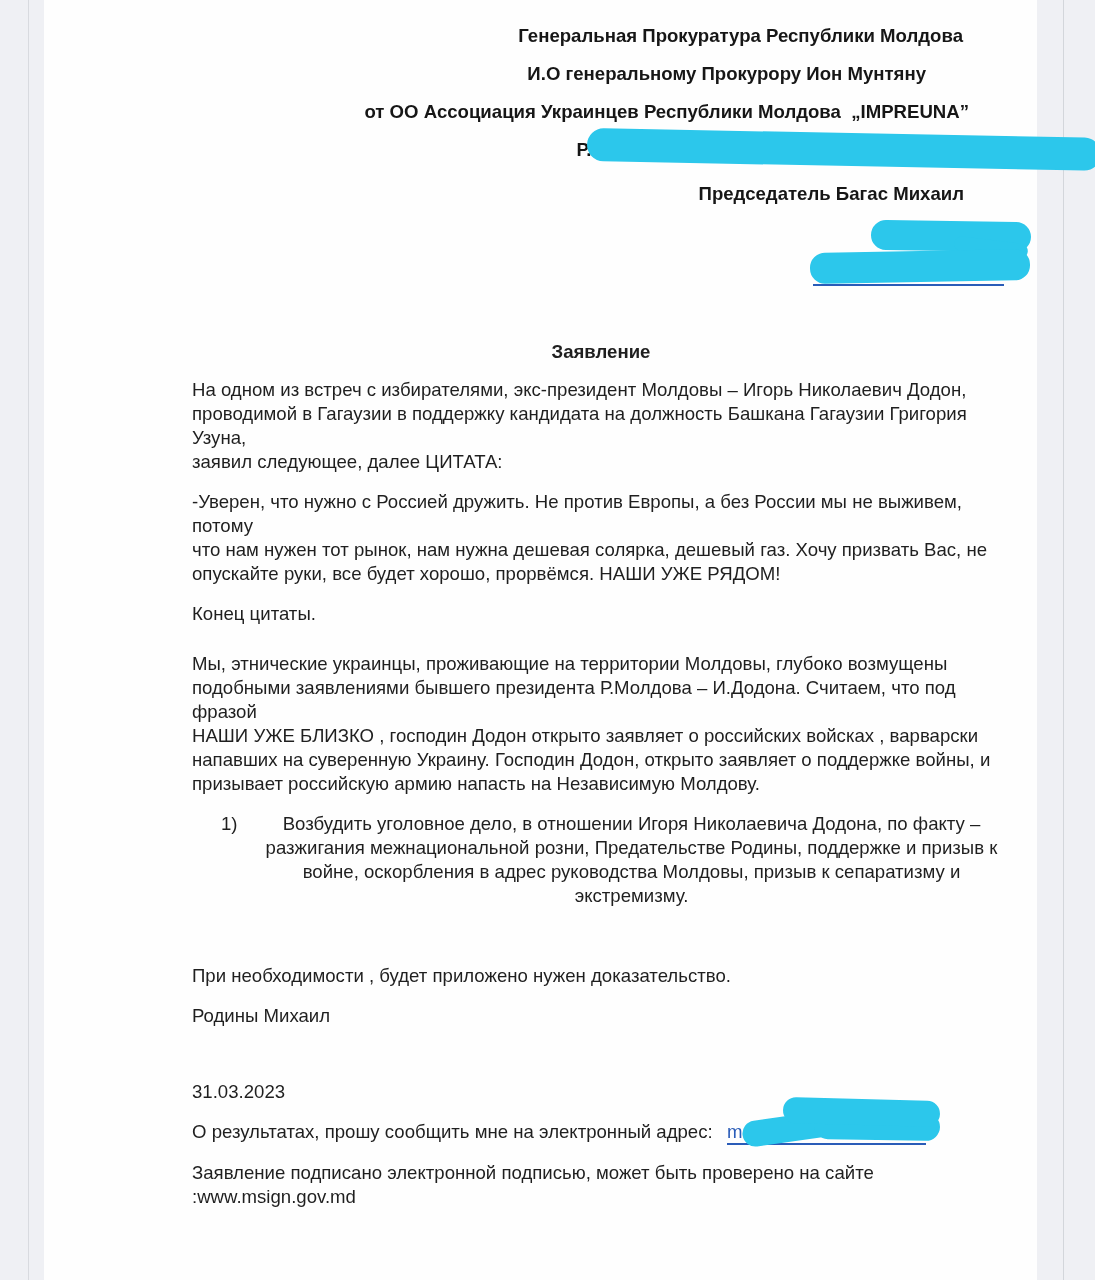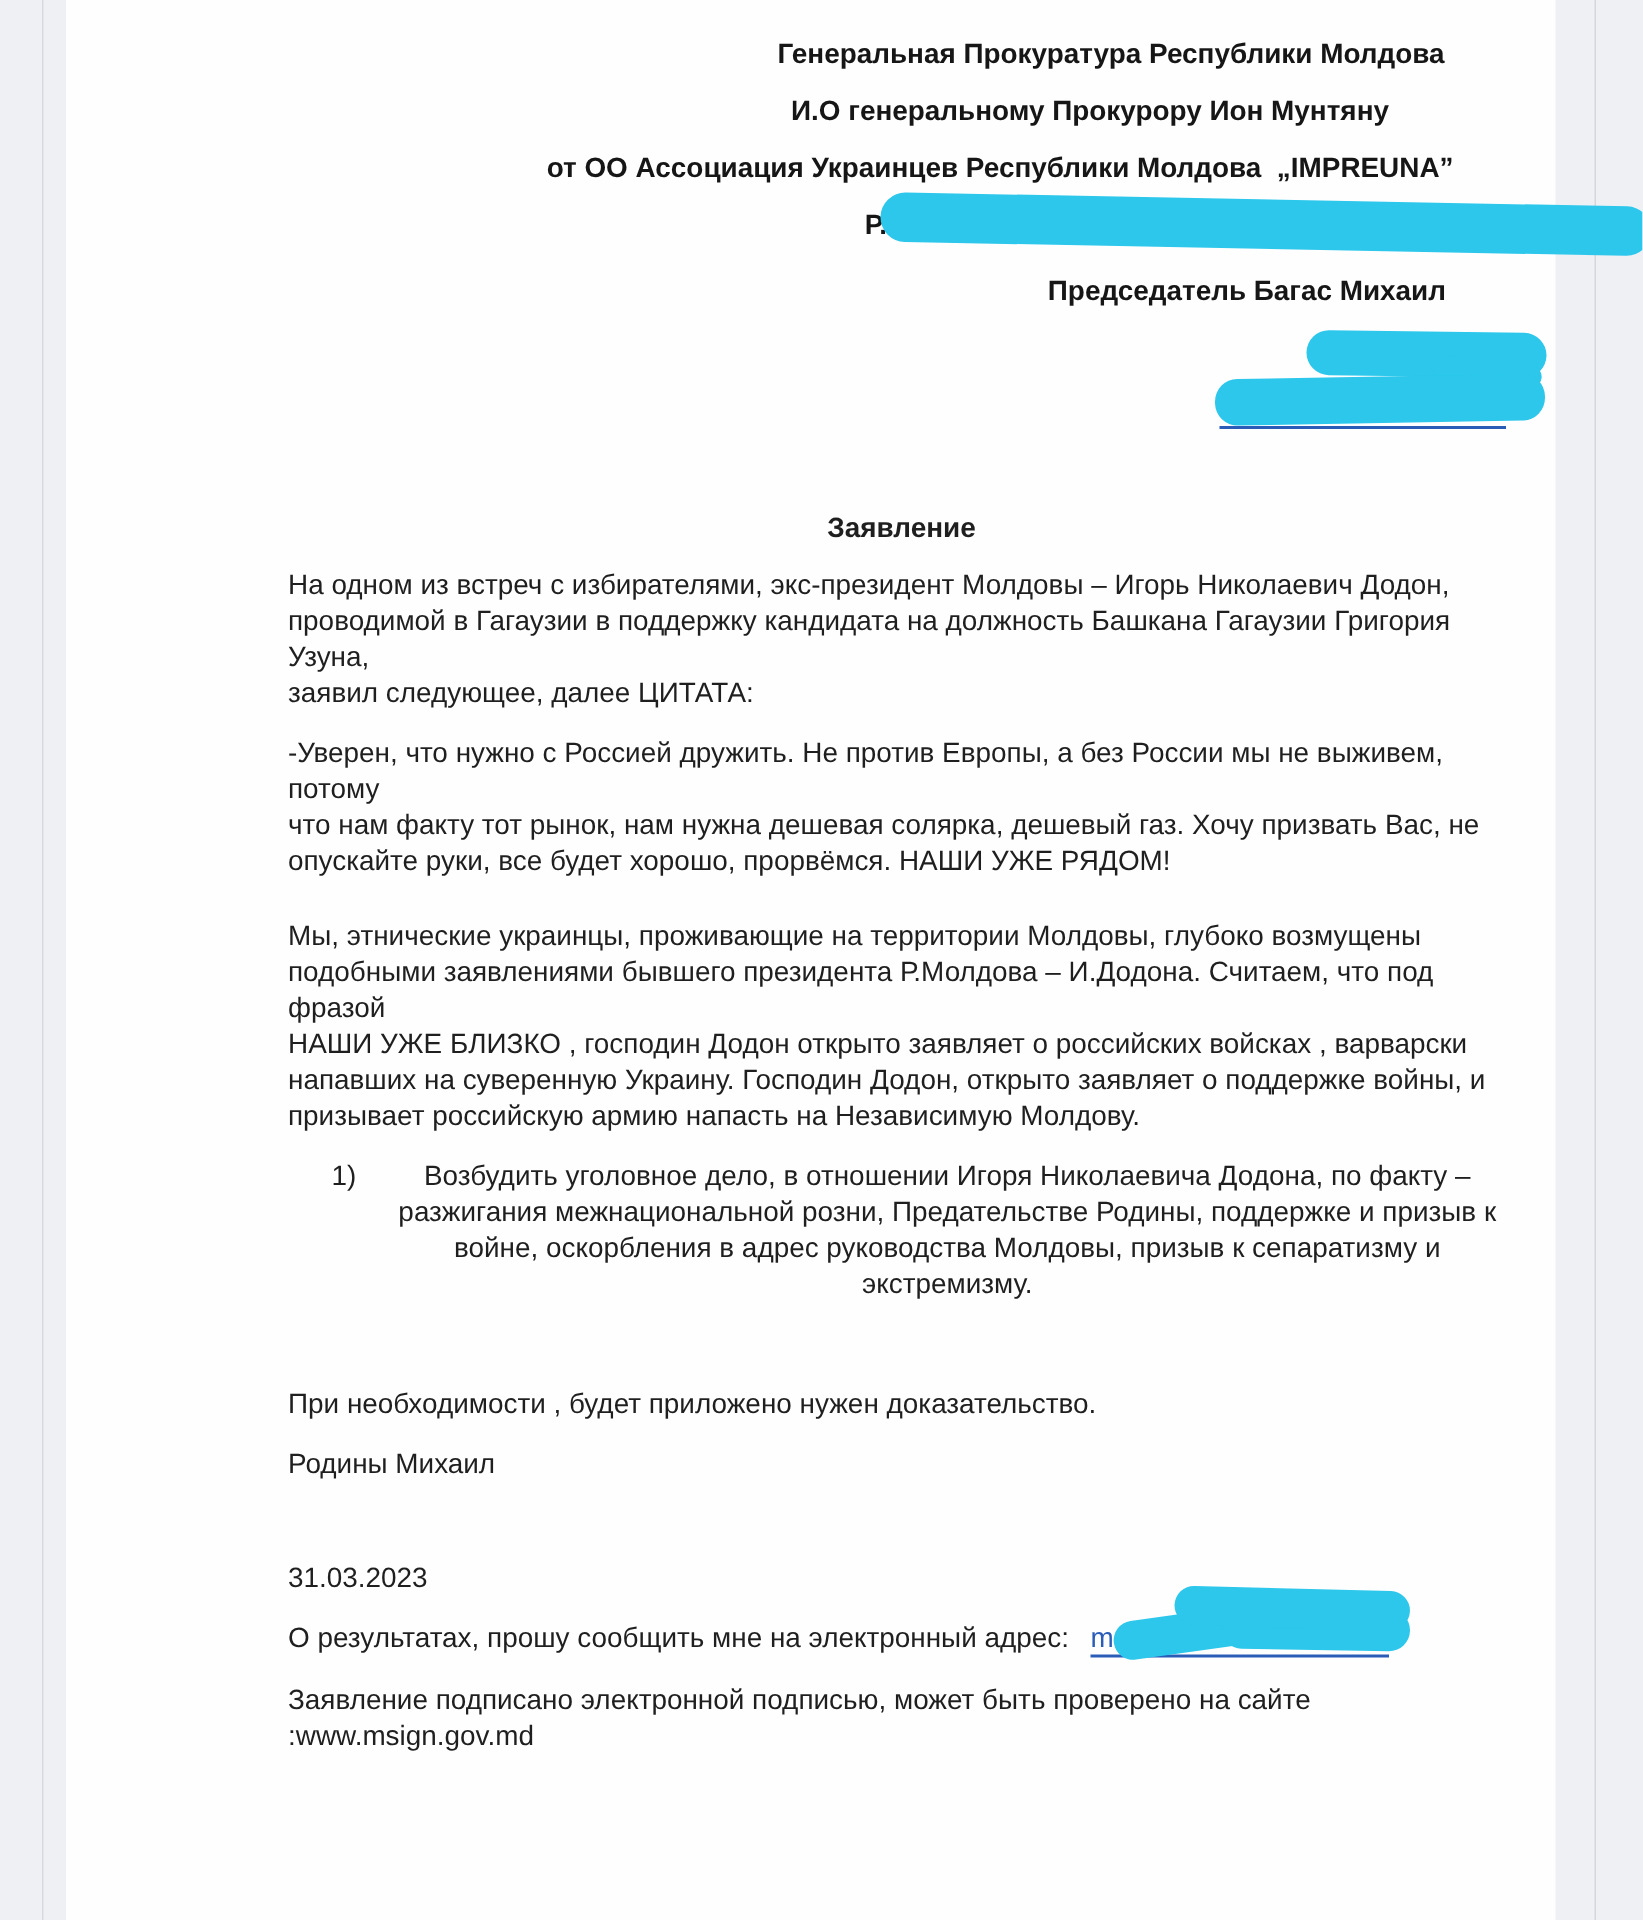--- a/index.html
+++ b/index.html
@@ -88,22 +88,23 @@
     <div class="mark phone-tail"></div>
     <div class="u-line"></div>
     <div class="mark mail"></div>
 
     <p class="t title">Заявление</p>
 
     <p class="t p first">На одном из встреч с избирателями, экс-президент Молдовы – Игорь Николаевич Додон,
 проводимой в Гагаузии в поддержку кандидата на должность Башкана Гагаузии Григория Узуна,
 заявил следующее, далее ЦИТАТА:</p>
     <p class="t p">-Уверен, что нужно с Россией дружить. Не против Европы, а без России мы не выживем, потому
-что нам факту тот рынок, нам нужна дешевая солярка, дешевый газ. Хочу призвать Вас, не
+что нам нужен тот рынок, нам нужна дешевая солярка, дешевый газ. Хочу призвать Вас, не
 опускайте руки, все будет хорошо, прорвёмся. НАШИ УЖЕ РЯДОМ!</p>
+    <p class="t p">Конец цитаты.</p>
     <p class="t p m26">Мы, этнические украинцы, проживающие на территории Молдовы, глубоко возмущены
 подобными заявлениями бывшего президента Р.Молдова – И.Додона. Считаем, что под фразой
 НАШИ УЖЕ БЛИЗКО , господин Додон открыто заявляет о российских войсках , варварски
 напавших на суверенную Украину. Господин Додон, открыто заявляет о поддержке войны, и
 призывает российскую армию напасть на Независимую Молдову.</p>
 
     <div class="list-row">
       <span class="t list-num">1)</span>
       <span class="t list-txt">Возбудить уголовное дело, в отношении Игоря Николаевича Додона, по факту –
 разжигания межнациональной розни, Предательстве Родины, поддержке и призыв к

